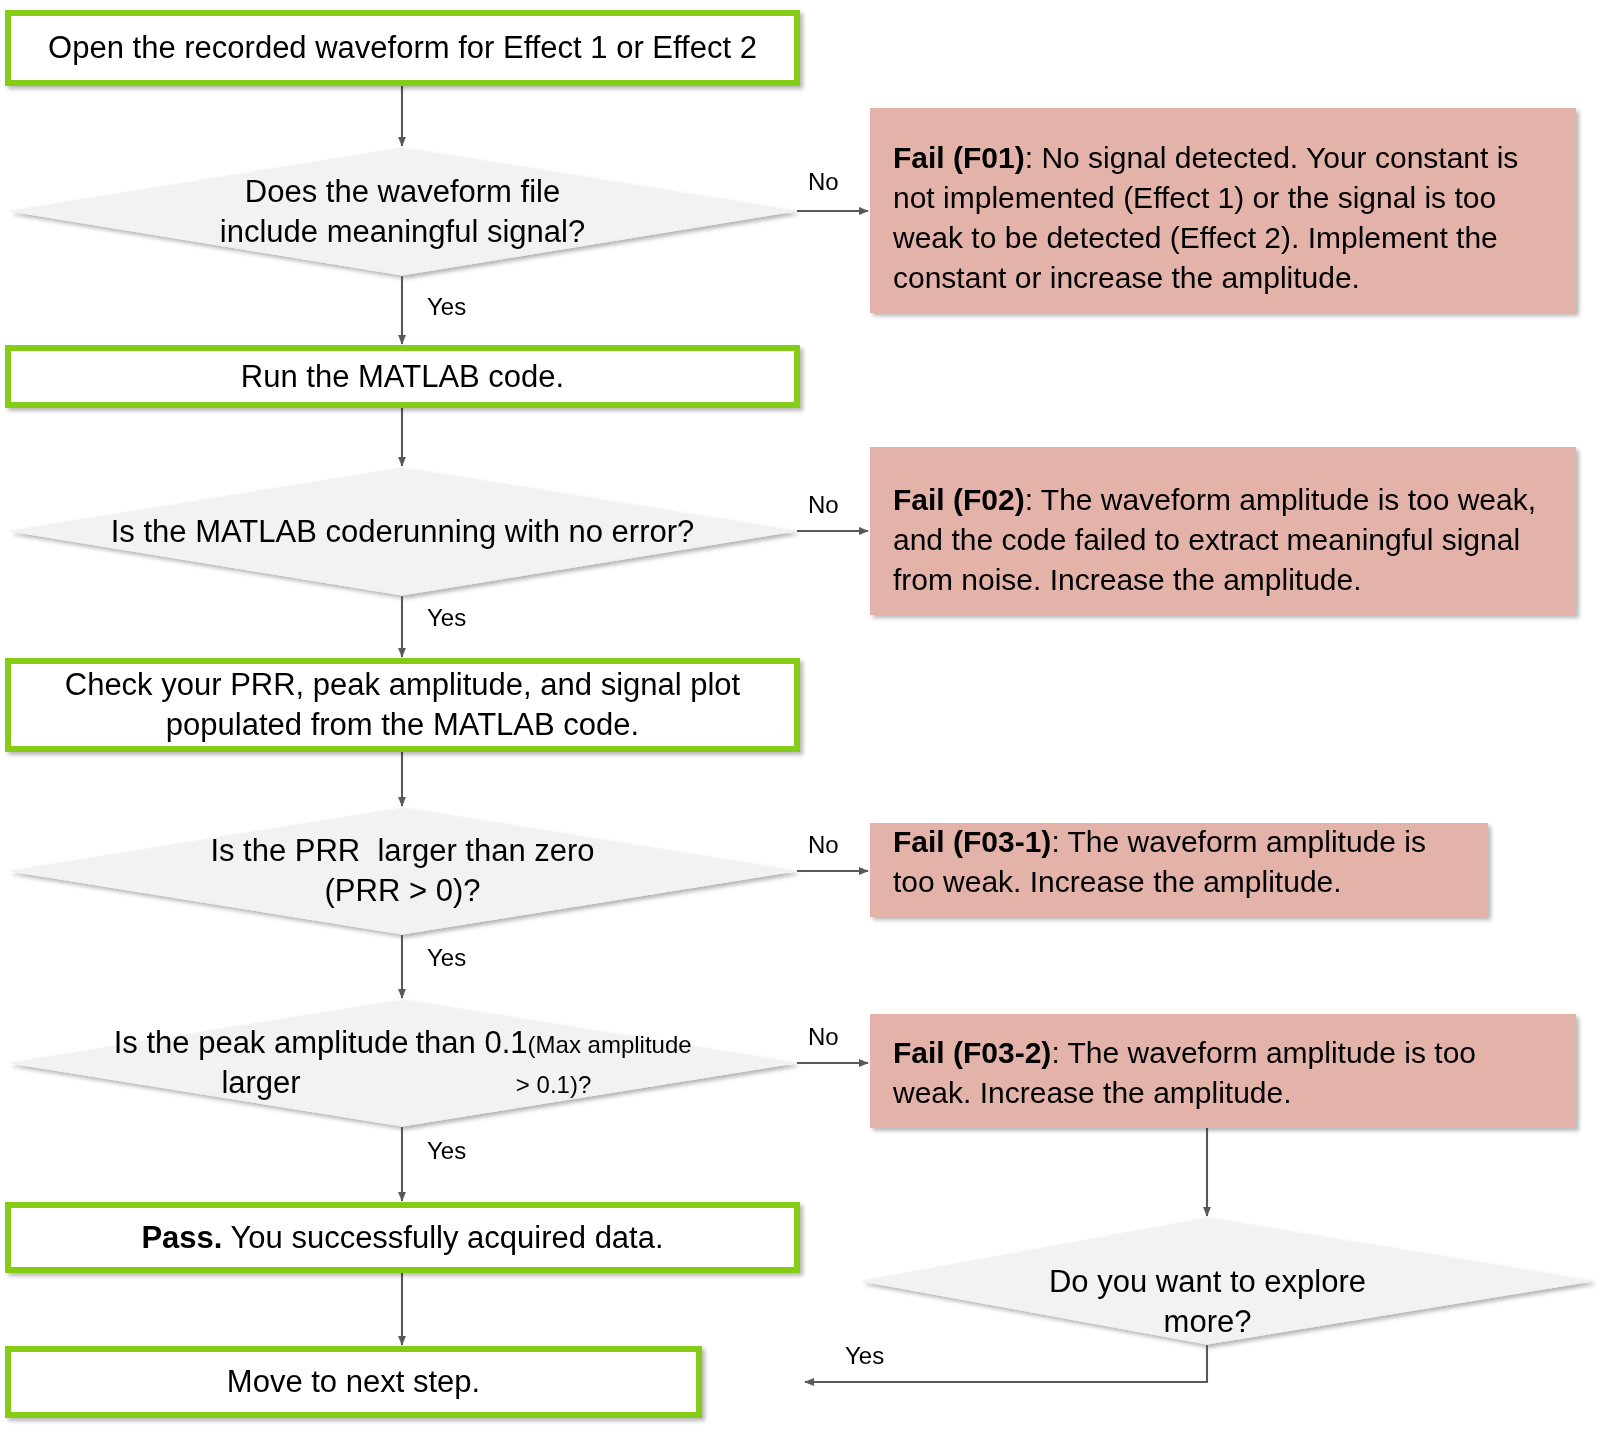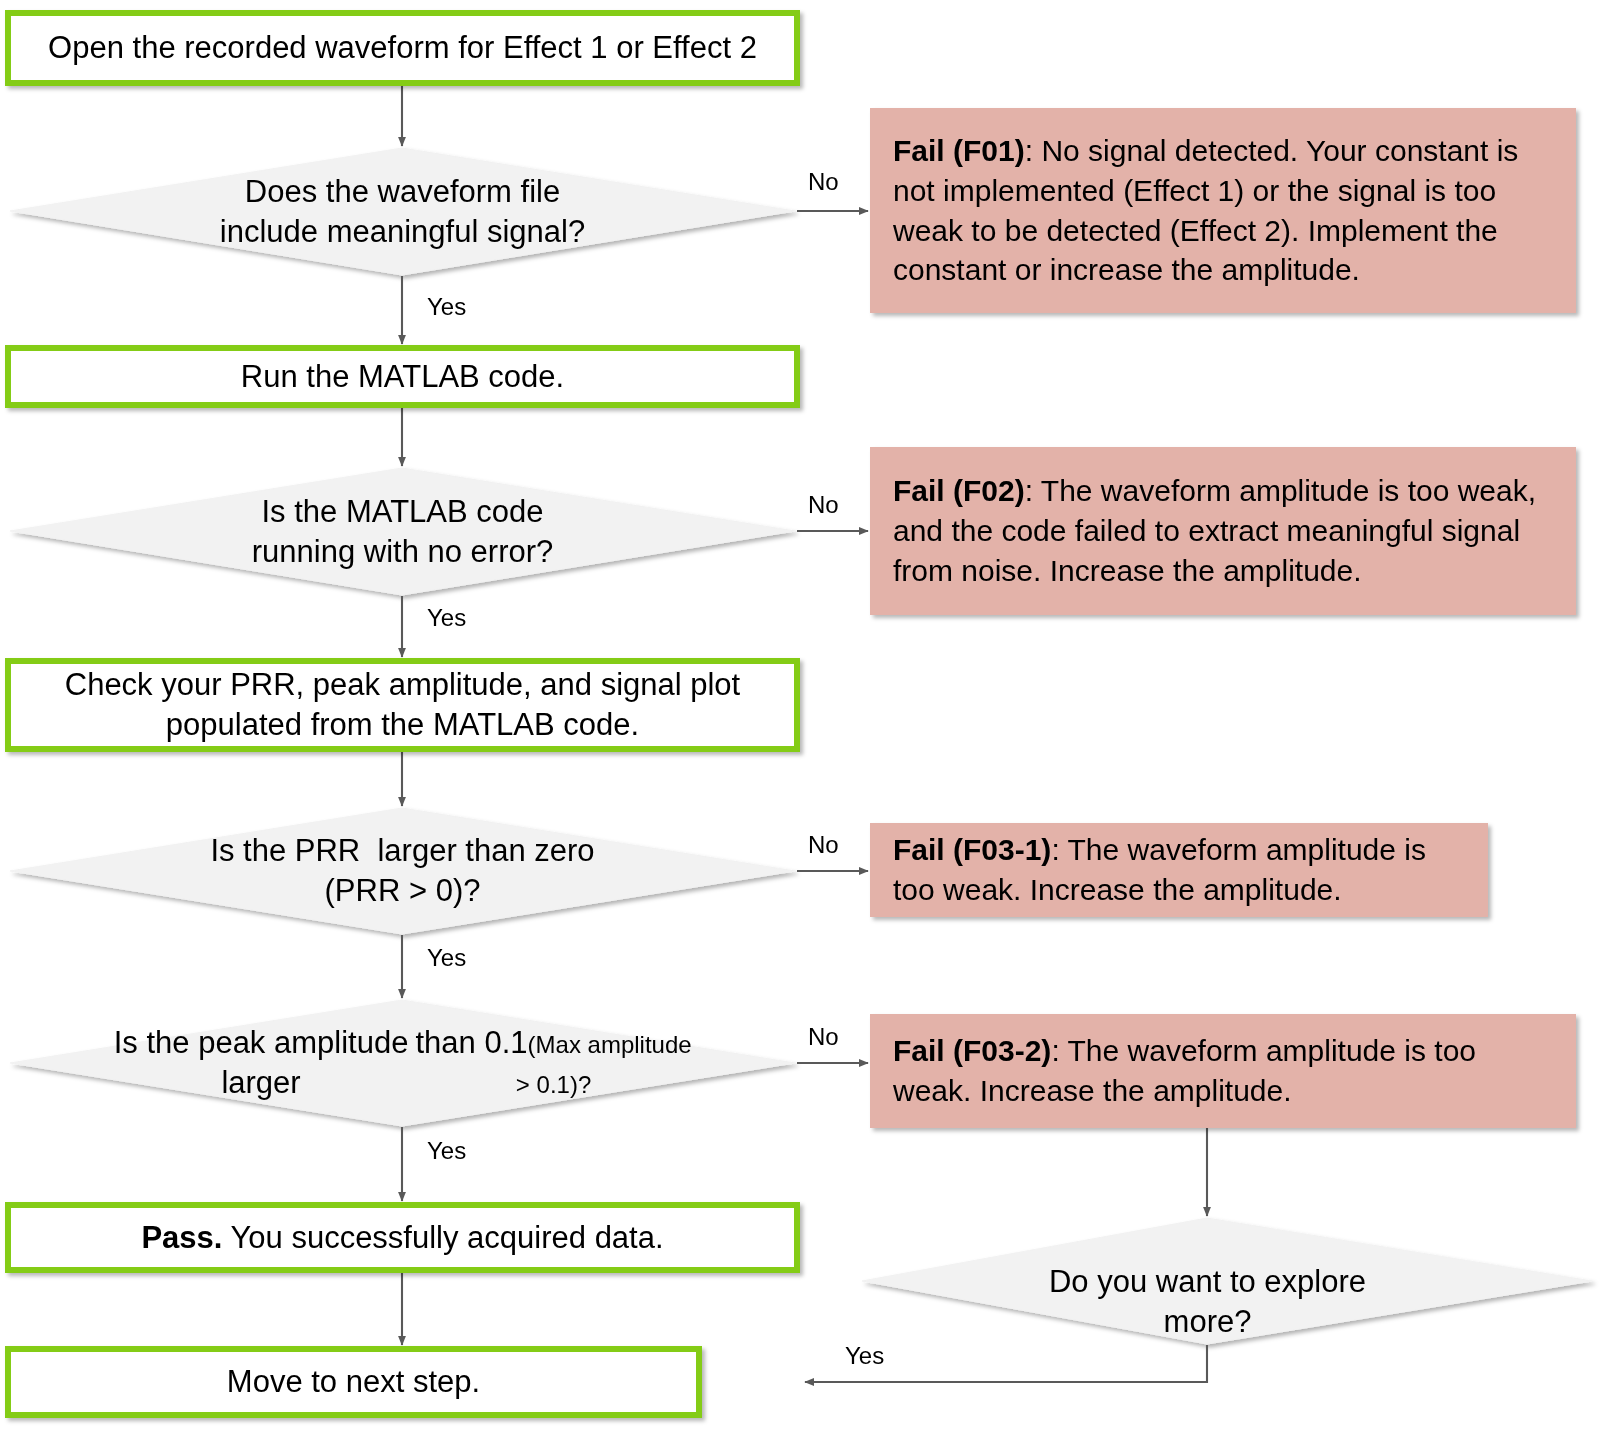--- a/index.html
+++ b/index.html
@@ -42,20 +42,21 @@
   
   .fail {
     background: #e3b2a9;
     border: 1px solid #e3b2a9;
     box-shadow: 3px 3px 4px rgba(0,0,0,0.28);
     font-size: 30px;
     justify-content: flex-start;
     text-align: left;
     padding: 14px 20px 14px 22px;
     line-height: 1.33;
+    align-items: flex-end;
   }
 
   
   .diamond {
     font-size: 31px;
     background: transparent;
     border: none;
     pointer-events: none;
   }
   .diamond .dtext { pointer-events: auto; }
@@ -184,21 +185,21 @@
 
   <div class="node fail" style="left:870px; top:1014px; width:706px; height:114px;">
     <span><b>Fail (F03-2)</b><span>: </span><span>The waveform amplitude is too weak. Increase the amplitude.</span></span>
   </div>
 
   <div class="node diamond" style="left:110px; top:148px; width:585px; height:127px; flex-direction:column;">
     <span class="dtext">Does the waveform file</span>
     <span class="dtext">include meaningful signal?</span>
   </div>
 
-  <div class="node diamond" style="left:110px; top:468px; width:585px; height:127px; flex-direction:column;">
+  <div class="node diamond" style="left:110px; top:468px; width:585px; height:127px; flex-direction:row;">
     <span class="dtext">Is the MATLAB code</span>
     <span class="dtext">running with no error?</span>
   </div>
 
   <div class="node diamond" style="left:110px; top:808px; width:585px; height:126px; flex-direction:column;">
     <span class="dtext" style="white-space:pre">Is the PRR  larger than zero</span>
     <span class="dtext">(PRR &gt; 0)?</span>
   </div>
 
   <div class="node diamond" style="left:110px; top:1000px; width:585px; height:126px; flex-direction:row;">

